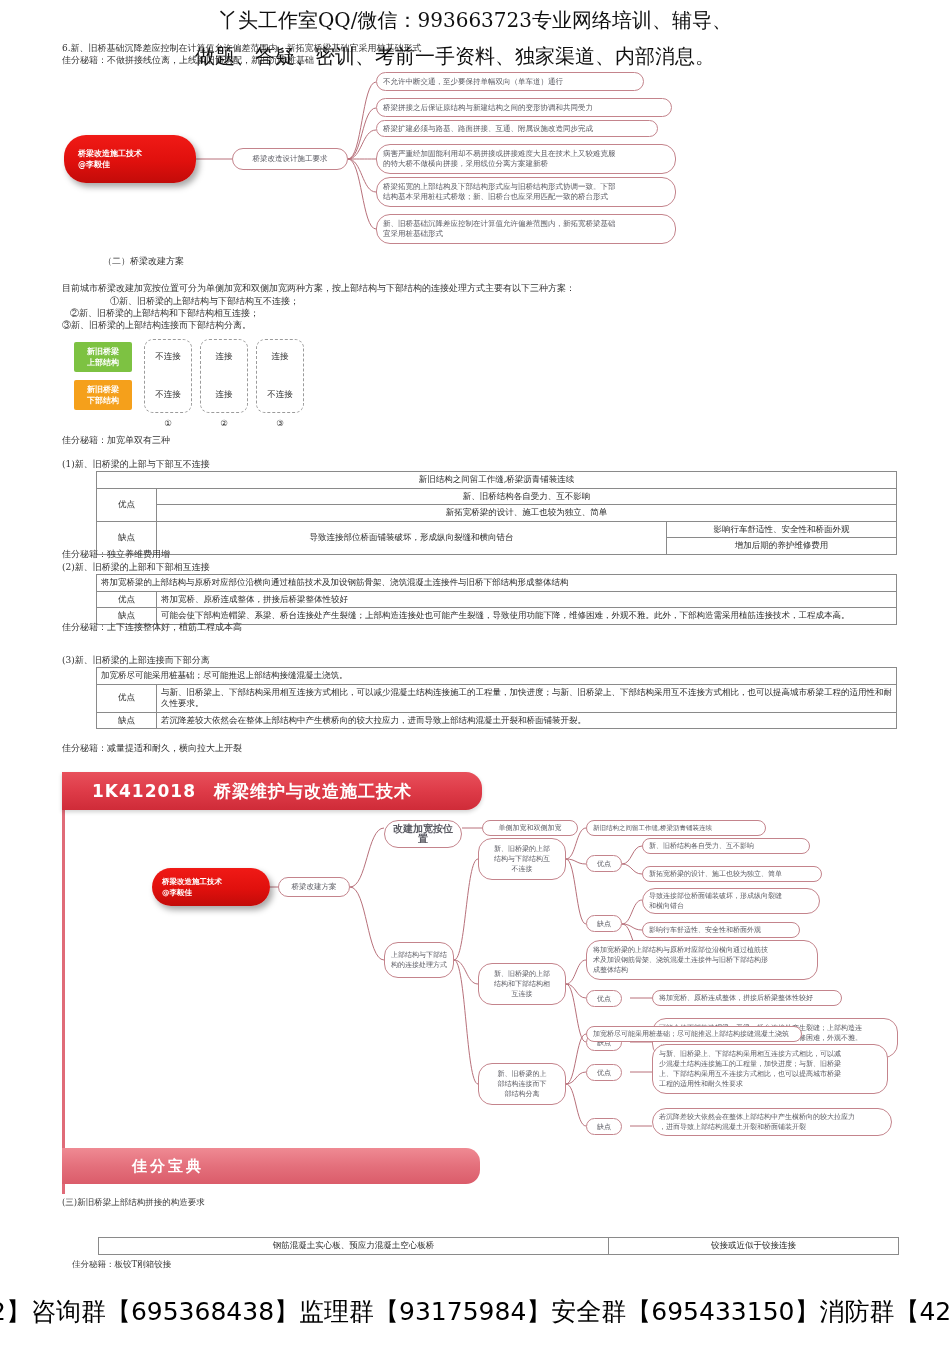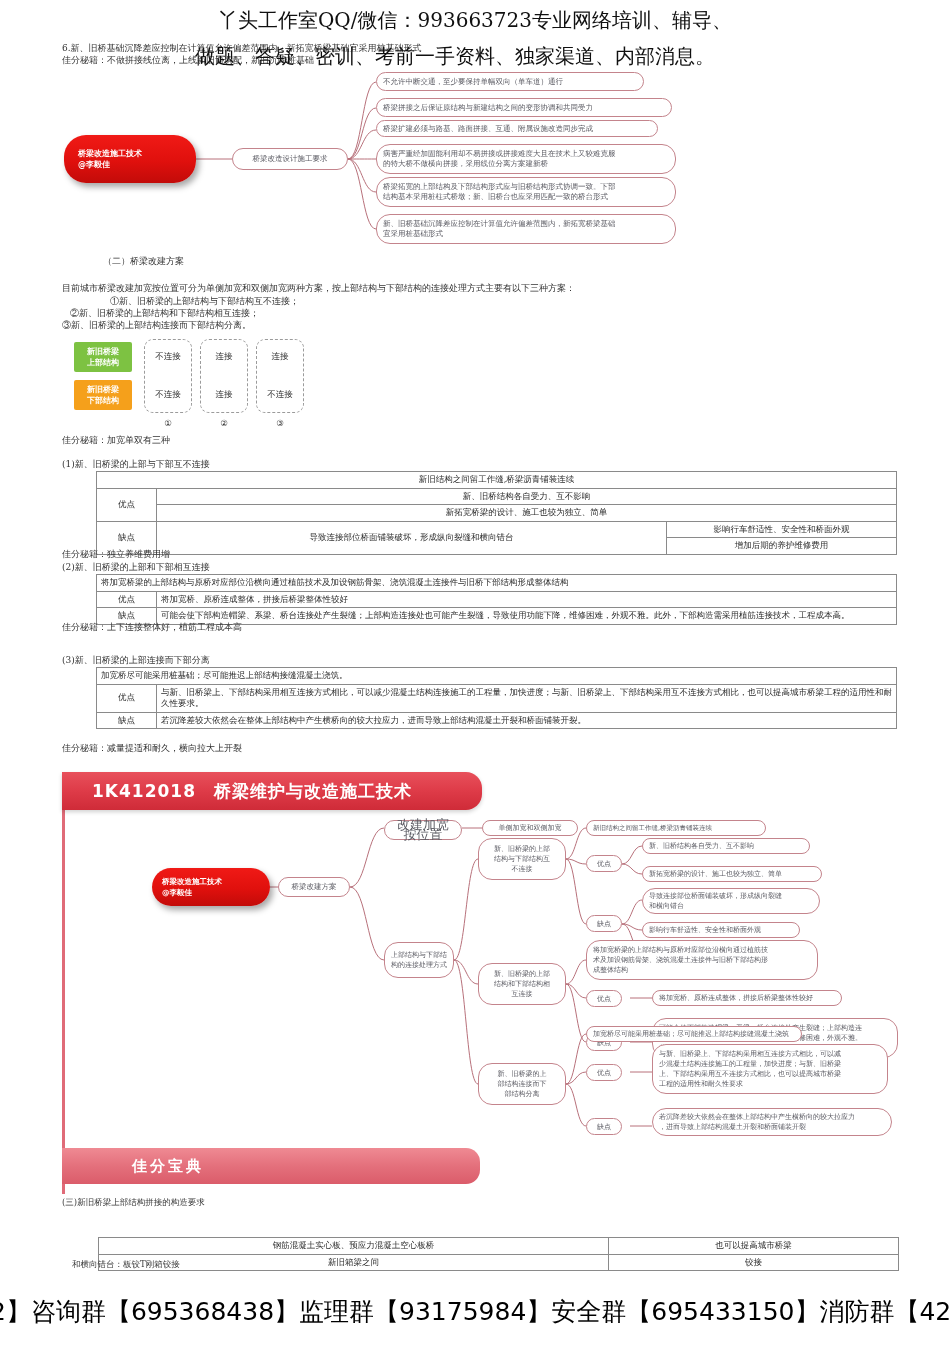--- a/index.html
+++ b/index.html
@@ -262,21 +262,21 @@
     <path d="M568,260 L590,260"></path>
     <path d="M568,314 L590,314"></path>
   </svg>
 
   <div class="mm-root" style="left:90px;top:56px;width:118px;height:38px;border-radius:19px;padding-left:10px;font-size:7.5px;">
     <span>桥梁改造施工技术</span>
     <span>@李毅佳</span>
   </div>
 
   <div class="mm-node center" style="left:216px;top:65px;width:72px;height:20px;">桥梁改建方案</div>
-  <div class="mm-node center" style="left:322px;top:8px;width:78px;height:20px;font-size:13px;">改建加宽按位置</div>
+  <div class="mm-node center" style="left:322px;top:8px;width:78px;height:28px;font-size:10px;font-weight:bold;">改建加宽按位置</div>
   <div class="mm-node center" style="left:420px;top:8px;width:96px;height:16px;font-size:7px;">单侧加宽和双侧加宽</div>
   <div class="mm-node center" style="left:322px;top:130px;width:70px;height:36px;font-size:7px;">上部结构与下部结
 构的连接处理方式</div>
 
   <div class="mm-node center" style="left:416px;top:26px;width:88px;height:42px;font-size:7px;">新、旧桥梁的上部
 结构与下部结构互
 不连接</div>
   <div class="mm-node" style="left:524px;top:8px;width:180px;height:16px;font-size:6.5px;">新旧结构之间留工作缝,桥梁沥青铺装连续</div>
   <div class="mm-node center" style="left:524px;top:43px;width:36px;height:17px;font-size:7px;">优点</div>
   <div class="mm-node" style="left:580px;top:26px;width:168px;height:16px;font-size:7px;">新、旧桥结构各自受力、互不影响</div>
@@ -318,27 +318,23 @@
 
 <div class="abs doc-small" style="left:62px;top:1197px;">(三)新旧桥梁上部结构拼接的构造要求</div>
 <table class="doc abs" style="left:98px;top:1210px;width:800px;margin-top:27px;">
   <colgroup>
       <col style="width:510px">
       <col style="width:290px">
     </colgroup>
   <tbody>
     <tr>
       <td class="c">钢筋混凝土实心板、预应力混凝土空心板桥</td>
-      <td class="c">也可以提高城市桥梁</td>
-    </tr>
-    <tr>
-      <td class="c">新旧箱梁之间</td>
-      <td class="c">铰接</td>
+      <td class="c">铰接或近似于铰接连接</td>
     </tr>
   </tbody>
 </table>
-<div class="abs doc-small" style="left:72px;top:1259px;">和横向错台：板铰T刚箱铰接</div>
+<div class="abs doc-small" style="left:72px;top:1259px;">佳分秘籍：板铰T刚箱铰接</div>
 
 <div id="watermark-top">
   <span>丫头工作室QQ/微信：993663723专业网络培训、辅导、</span>
   <span class="l2">做题、答疑、密训、考前一手资料、独家渠道、内部消息。</span>
 </div>
 <div id="watermark-bottom">2】咨询群【695368438】监理群【93175984】安全群【695433150】消防群【424951862】</div>
 
 </body></html>

